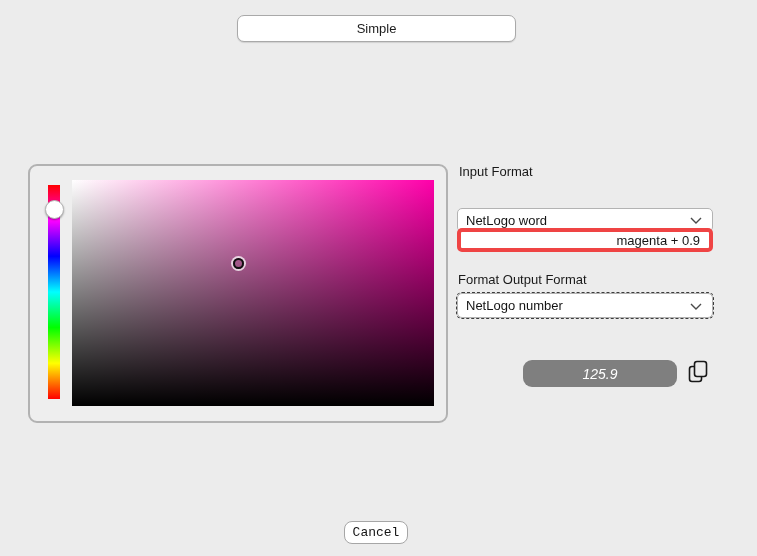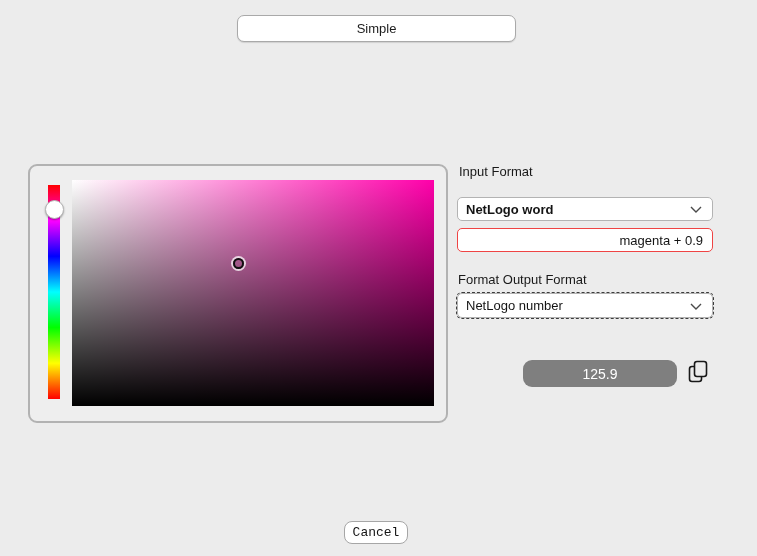--- a/index.html
+++ b/index.html
@@ -29,29 +29,29 @@
     border:2px solid #101010;box-shadow:0 0 0 2px rgba(255,255,255,0.75);cursor:grab;}
 
   
   .form-label{position:absolute;font-size:13px;color:#191919;}
   .lbl-input-format{left:459px;top:164px;}
   .lbl-output-format{left:458px;top:272px;}
   .combo{position:absolute;width:256px;height:24px;background:#fff;border:1px solid #b3b3b3;
     border-radius:5px;display:flex;align-items:center;box-sizing:border-box;
     padding:0 8px;font-size:13px;color:#141414;cursor:pointer;}
   .combo .chev{margin-left:auto;display:flex;align-items:center;}
-  .combo-input-format{left:457px;top:197px;font-weight:bold;}
+  .combo-input-format{left:457px;top:208px;}
   .combo-output-format{left:457px;top:293px;height:25px;outline:1.5px dashed #3c3c3c;outline-offset:0px;}
   .text-input{position:absolute;left:457px;top:228px;width:256px;height:24px;background:#fff;
-    border:1px solid #ef4444;border-radius:5px;box-sizing:border-box;padding:0 9px;
+    border:4px solid #ef4444;border-radius:5px;box-sizing:border-box;padding:0 9px;
     font-size:13px;color:#141414;text-align:right;font-family:"Liberation Sans",sans-serif;}
 
   .output-box{position:absolute;left:523px;top:360px;width:154px;height:27px;
     background:var(--output-box-gray,#7f7f7f);border-radius:9px;display:flex;
-    align-items:center;justify-content:center;color:#fff;font-size:14px;}
+    align-items:center;justify-content:center;color:#fff;font-size:14px;font-style:italic;}
   .copy-btn{position:absolute;left:686px;top:359px;width:24px;height:28px;background:transparent;
     border:none;display:flex;align-items:center;justify-content:center;cursor:pointer;padding:0;}
 
   
   .cancel-btn{position:absolute;left:344px;top:521px;width:64px;height:23px;background:#fff;
     border:1px solid #a6a6a6;border-radius:8px;font-size:13px;color:#141414;
     display:flex;align-items:center;justify-content:center;cursor:pointer;
     font-family:Liberation Mono, monospace;}
 </style>
 </head>

